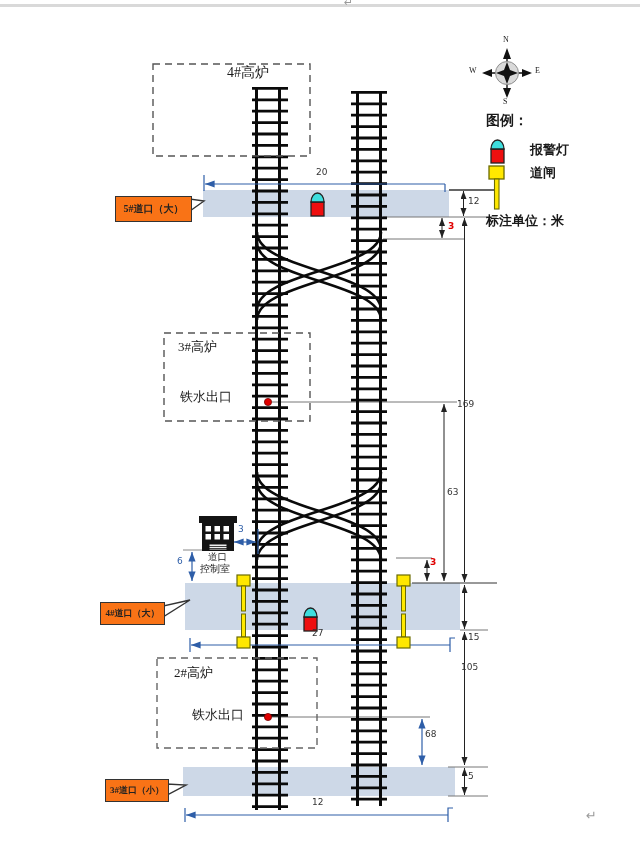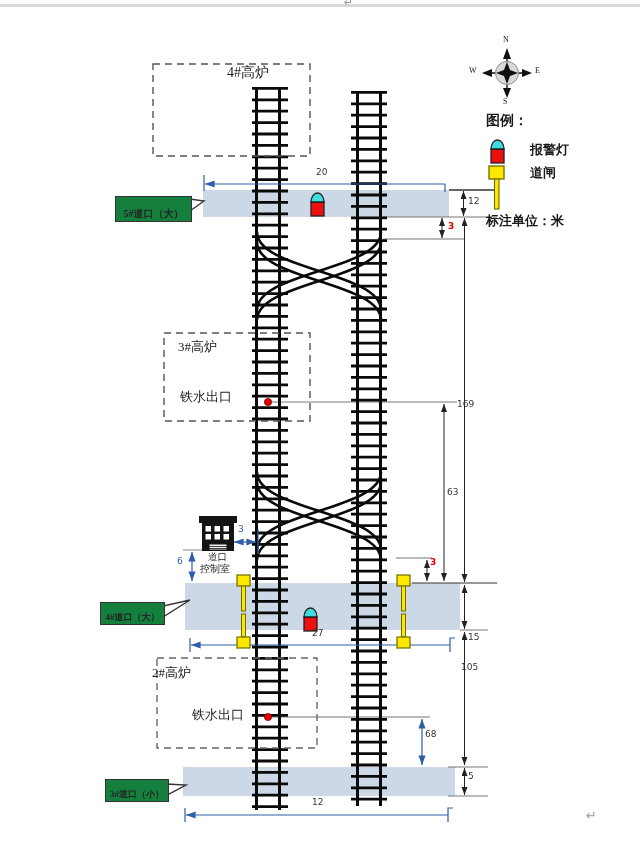--- a/index.html
+++ b/index.html
@@ -4,22 +4,22 @@
 <style>
   html,body{margin:0;padding:0;background:#fff;}
   #stage{position:relative;width:640px;height:853px;background:#ffffff;overflow:hidden;
          font-family:"Liberation Serif", serif;}
   #gfx{position:absolute;left:0;top:0;z-index:1;}
   .ovl{position:absolute;z-index:2;white-space:nowrap;}
   .dim{font-family:"DejaVu Sans", sans-serif;font-size:9px;color:#333;}
   .dim.red{color:#e00000;font-weight:bold;}
   .dim.blue{color:#2e5ea8;}
   .cn{color:#1a1a1a;}
-  .callout{position:absolute;z-index:2;background:#15803d;border:1.6px solid #333;
-           display:flex;align-items:flex-end;justify-content:center;
+  .callout{position:absolute;z-index:2;background:#f97316;border:1.6px solid #333;
+           display:flex;align-items:center;justify-content:center;
            font-weight:bold;color:#222;}
   .toprule{position:absolute;left:0;top:4px;width:640px;height:2.5px;background:#d9d9d9;z-index:0;}
   .retmark{font-family:"DejaVu Sans", sans-serif;color:#9a9a9a;}
 </style>
 </head>
 <body>
 
 <div id="stage">
   <div class="toprule"></div>
 
@@ -200,21 +200,21 @@
   <span class="ovl cn" style="left:503px;top:97px;font-size:8px;">S</span>
 
   <span class="ovl cn" style="left:486px;top:112px;font-size:14px;font-weight:bold;">图例：</span>
   <span class="ovl cn" style="left:530px;top:141px;font-size:13px;font-weight:bold;">报警灯</span>
   <span class="ovl cn" style="left:530px;top:164px;font-size:13px;font-weight:bold;">道闸</span>
   <span class="ovl cn" style="left:486px;top:212px;font-size:13px;font-weight:bold;">标注单位：米</span>
 
   <span class="ovl cn" style="left:227px;top:64px;font-size:14px;">4#高炉</span>
   <span class="ovl cn" style="left:178px;top:338px;font-size:13px;">3#高炉</span>
   <span class="ovl cn" style="left:180px;top:388px;font-size:13px;">铁水出口</span>
-  <span class="ovl cn" style="left:152px;top:664px;font-size:13px;">2#高炉</span>
+  <span class="ovl cn" style="left:174px;top:664px;font-size:13px;">2#高炉</span>
   <span class="ovl cn" style="left:192px;top:706px;font-size:13px;">铁水出口</span>
 
   <span class="ovl cn" style="left:208px;top:551px;font-size:9.5px;">道口</span>
   <span class="ovl cn" style="left:200px;top:562px;font-size:10px;text-align:center;">控制室</span>
 
   <div class="callout" style="left:115px;top:196px;width:75px;height:24px;font-size:10px;">
     <span>5#道口（大）</span>
   </div>
   <div class="callout" style="left:100px;top:602px;width:63px;height:21px;font-size:9px;">
     <span>4#道口（大）</span>

